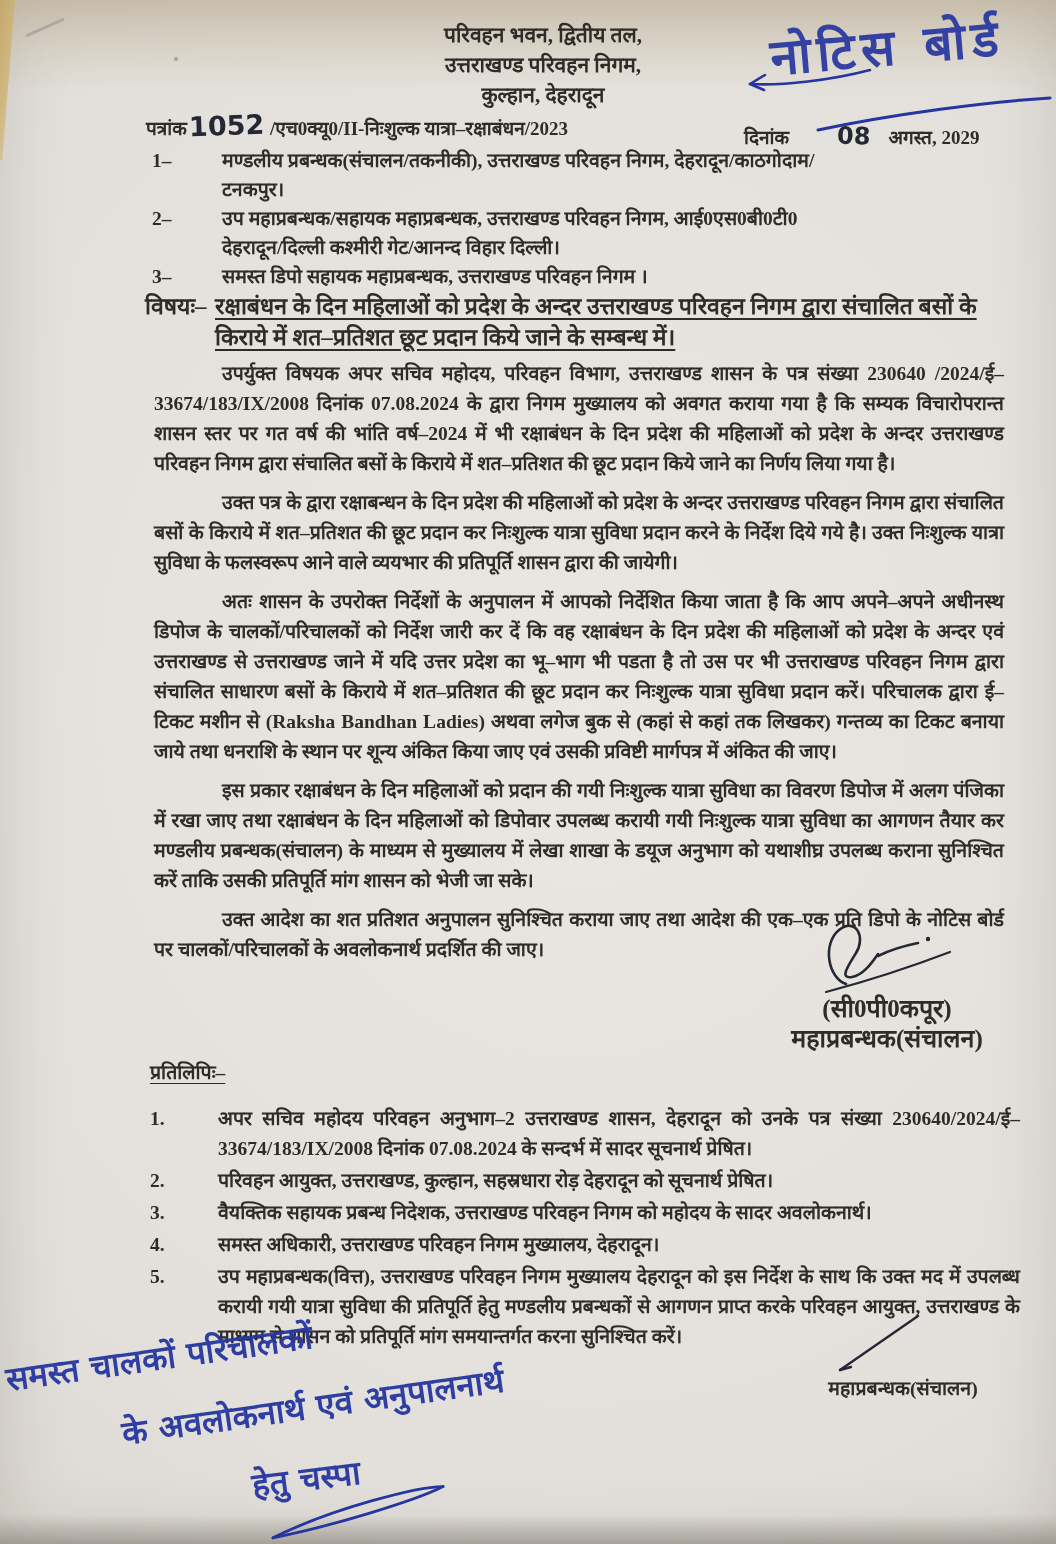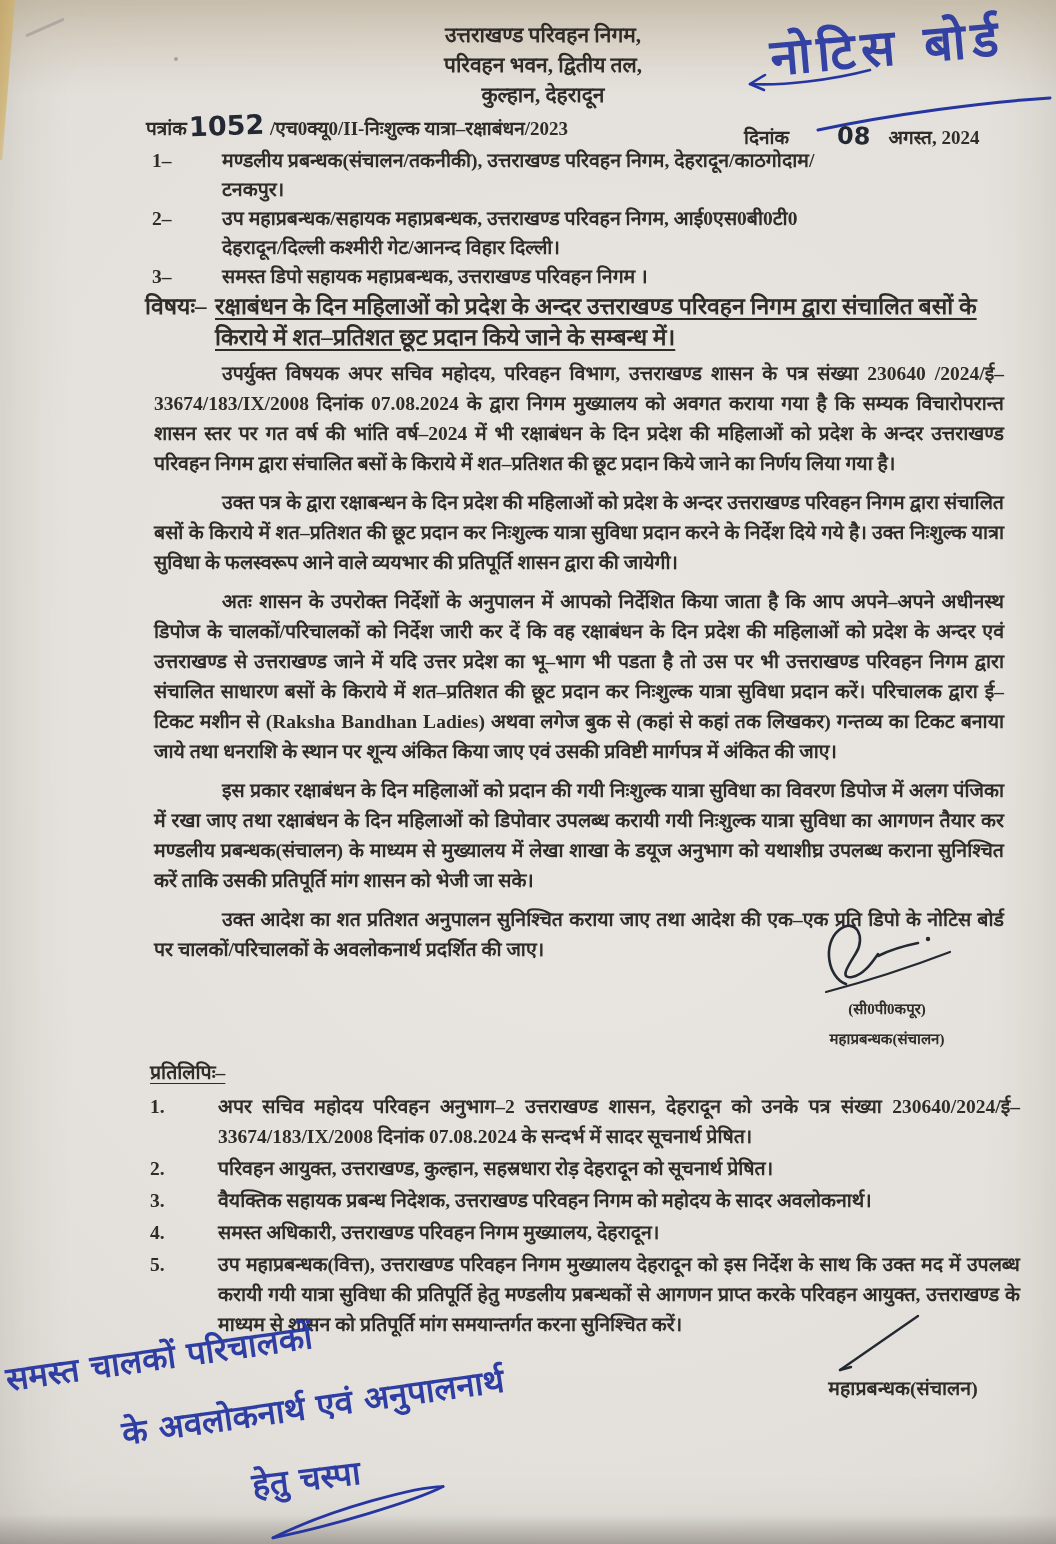--- a/index.html
+++ b/index.html
@@ -48,26 +48,26 @@
     font-size:23px;font-weight:700;line-height:31px;}
   .subject-label{width:70px;flex:0 0 70px;}
   .subject-text{flex:1;text-decoration:underline;text-underline-offset:4px;text-decoration-thickness:1.6px;}
 
   .bodytext{position:absolute;top:350px;left:145px;width:868px;font-size:19.5px;
     font-weight:600;line-height:30px;text-align:justify;}
   .bodytext p{margin:9px;text-indent:68px;}
   .latin-bold{font-family:"Liberation Serif",serif;font-weight:700;}
 
   .sign-block{position:absolute;top:920px;left:752px;width:270px;text-align:center;
-    font-size:15px;font-weight:700;line-height:30px;}
+    font-size:25px;font-weight:700;line-height:30px;}
   .sign-scribble{position:relative;height:74px;color:var(--ink-black);}
 
   .copy-section{position:absolute;top:1058px;left:150px;width:870px;font-size:19.5px;
     font-weight:600;line-height:30px;}
-  .copy-heading{font-weight:700;text-decoration:underline;text-underline-offset:4px;margin-bottom:4px;}
+  .copy-heading{font-weight:700;text-decoration:underline;text-underline-offset:4px;margin-bottom:16px;}
   .copy-row{display:flex;margin-bottom:2px;}
   .copy-num{width:68px;flex:0 0 68px;}
   .copy-text{flex:1;text-align:justify;}
 
   .copy-designation{position:absolute;top:1374px;left:788px;width:230px;text-align:center;
     font-size:19.5px;font-weight:700;}
 
   .hw-bottom-line{position:absolute;font-size:33px;font-weight:700;white-space:nowrap;
     transform-origin:left center;opacity:.95;}
   .hw-b1{left:6px;top:1356px;transform:rotate(-8deg);}
@@ -77,39 +77,39 @@
 </head>
 <body>
 
 <div class="page">
 
   <div class="tan-edge"></div>
   <div class="pencil-mark"></div>
   <div class="speck"></div>
 
   <div class="letterhead">
+    <div>परिवहन भवन, द्वितीय तल,</div>
     <div>उत्तराखण्ड परिवहन निगम,</div>
-    <div>परिवहन भवन, द्वितीय तल,</div>
     <div>कुल्हान, देहरादून</div>
   </div>
 
   <div class="hw hw-top-note">नोटिस बोर्ड</div>
   <svg class="stroke ink-blue" style="left:740px;top:64px;" width="132" height="30">
     <path d="M130,6 C92,16 42,22 10,20" stroke-width="2.6"></path>
     <path d="M10,20 l15,-9 M10,20 l14,6" stroke-width="2.6"></path>
   </svg>
   <svg class="stroke ink-blue" style="left:814px;top:94px;" width="240" height="42">
     <path d="M4,36 C80,20 172,8 236,4" stroke-width="3"></path>
   </svg>
 
   <div class="refline">
     <span>पत्रांक</span><span class="hw-number">1052</span><span>/एच0क्यू0/II-निःशुल्क यात्रा–रक्षाबंधन/2023</span>
   </div>
   <div class="dateline">
-    <span>दिनांक</span><span class="hw-day">08</span><span>अगस्त, 2024</span>
+    <span>दिनांक</span><span class="hw-day">08</span><span>अगस्त, 2029</span>
   </div>
 
   <div class="addressees">
     <div class="addr-row">
       <span class="addr-num">1–</span>
       <span class="addr-text">मण्डलीय प्रबन्धक(संचालन/तकनीकी), उत्तराखण्ड परिवहन निगम, देहरादून/काठगोदाम/टनकपुर।</span>
     </div>
     <div class="addr-row">
       <span class="addr-num">2–</span>
       <span class="addr-text">उप महाप्रबन्धक/सहायक महाप्रबन्धक, उत्तराखण्ड परिवहन निगम, आई0एस0बी0टी0 देहरादून/दिल्ली कश्मीरी गेट/आनन्द विहार दिल्ली।</span>

